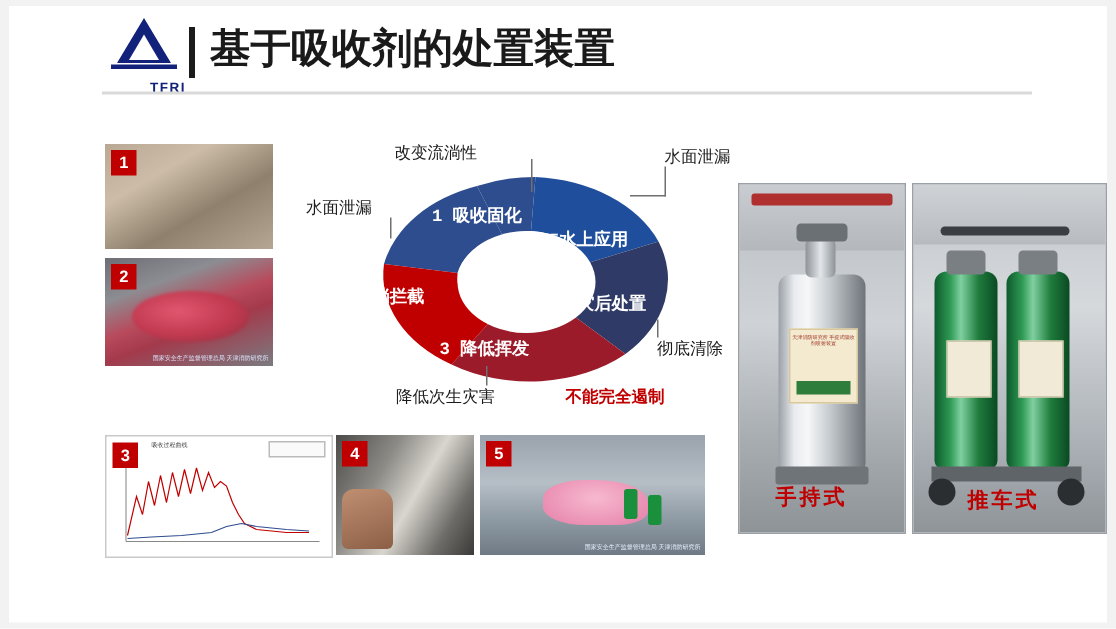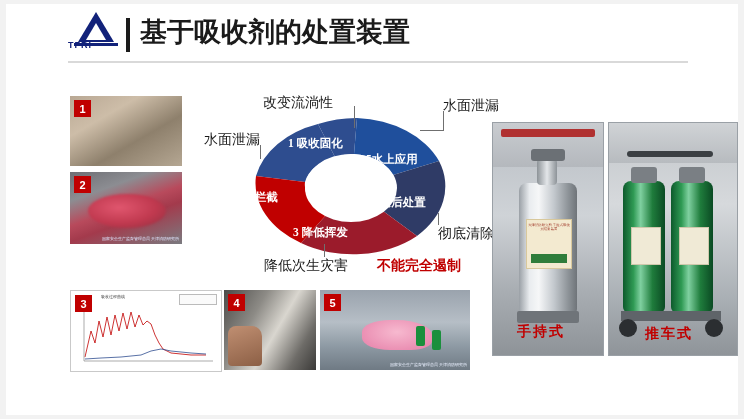--- a/index.html
+++ b/index.html
@@ -27,21 +27,21 @@
   }
   .logo .tri-inner{
     position:absolute;left:18px;top:11px;width:0;height:0;
     border-left:10px solid transparent;border-right:10px solid transparent;
     border-bottom:17px solid #ffffff;
   }
   .logo .bar{
     position:absolute;left:6px;top:31px;width:44px;height:3px;background:#12227a;
   }
   .logo .txt{
-    position:absolute;left:0;top:28px;width:56px;text-align:left;
+    position:absolute;left:0;top:41px;width:56px;text-align:right;
     font-size:9px;font-weight:bold;color:#12227a;letter-spacing:1px;
   }
   .title-bar{
     position:absolute;left:120px;top:12px;
   }
   .title-bar .vline{
     position:absolute;left:0;top:2px;width:4px;height:34px;background:#1b1b1b;
   }
   .title-bar .ttl{
     position:absolute;left:14px;top:-2px;white-space:nowrap;
@@ -90,23 +90,23 @@
   }
   .ph5 .worker{position:absolute;width:9px;height:20px;background:#1a8f3c;border-radius:2px;}
   .ph5 .w1{left:96px;top:36px;}
   .ph5 .w2{left:112px;top:40px;}
   .ph5 .tagline{position:absolute;right:3px;bottom:3px;font-size:4px;color:#eaf0ff;line-height:5px;text-align:right;}
 
   
   .donut-wrap{position:absolute;left:214px;top:100px;width:262px;height:180px;}
   .donut{position:absolute;left:28px;top:4px;width:206px;height:160px;}
   .dlabel{position:absolute;color:#fff;font-size:11.5px;font-weight:bold;white-space:nowrap;
-    font-family:Liberation Serif, serif;}
-
-  .callout{position:absolute;font-size:14px;color:#1a1a1a;white-space:nowrap;
+    font-family:Liberation Mono, monospace;}
+
+  .callout{position:absolute;font-size:11px;color:#1a1a1a;white-space:nowrap;
     font-family:Liberation Mono, monospace;text-align:center;}
   .callout.red{color:#c00000;font-weight:bold;}
   .lead{position:absolute;background:#6f6f6f;}
 
   
   .rph{position:absolute;overflow:hidden;}
   .rphA{left:486px;top:118px;width:110px;height:232px;
     background:linear-gradient(180deg,#b9bec4 0%,#cfd3d7 40%,#a9aeb3 72%,#8e9398 100%);
     border:1px solid #9aa0a6;}
   .rphB{left:602px;top:118px;width:128px;height:232px;

